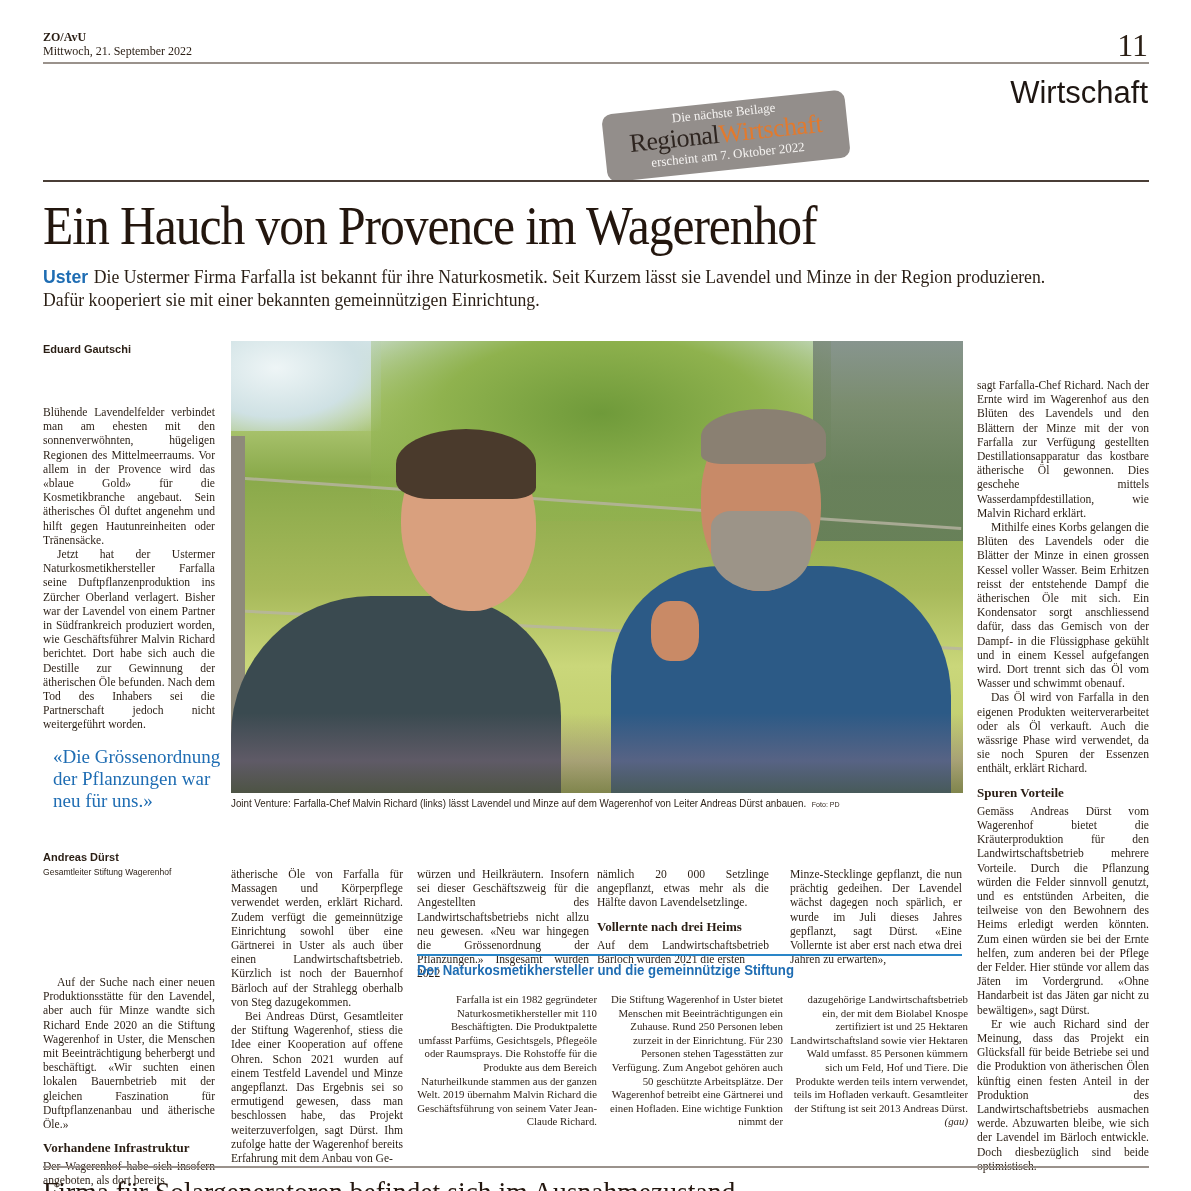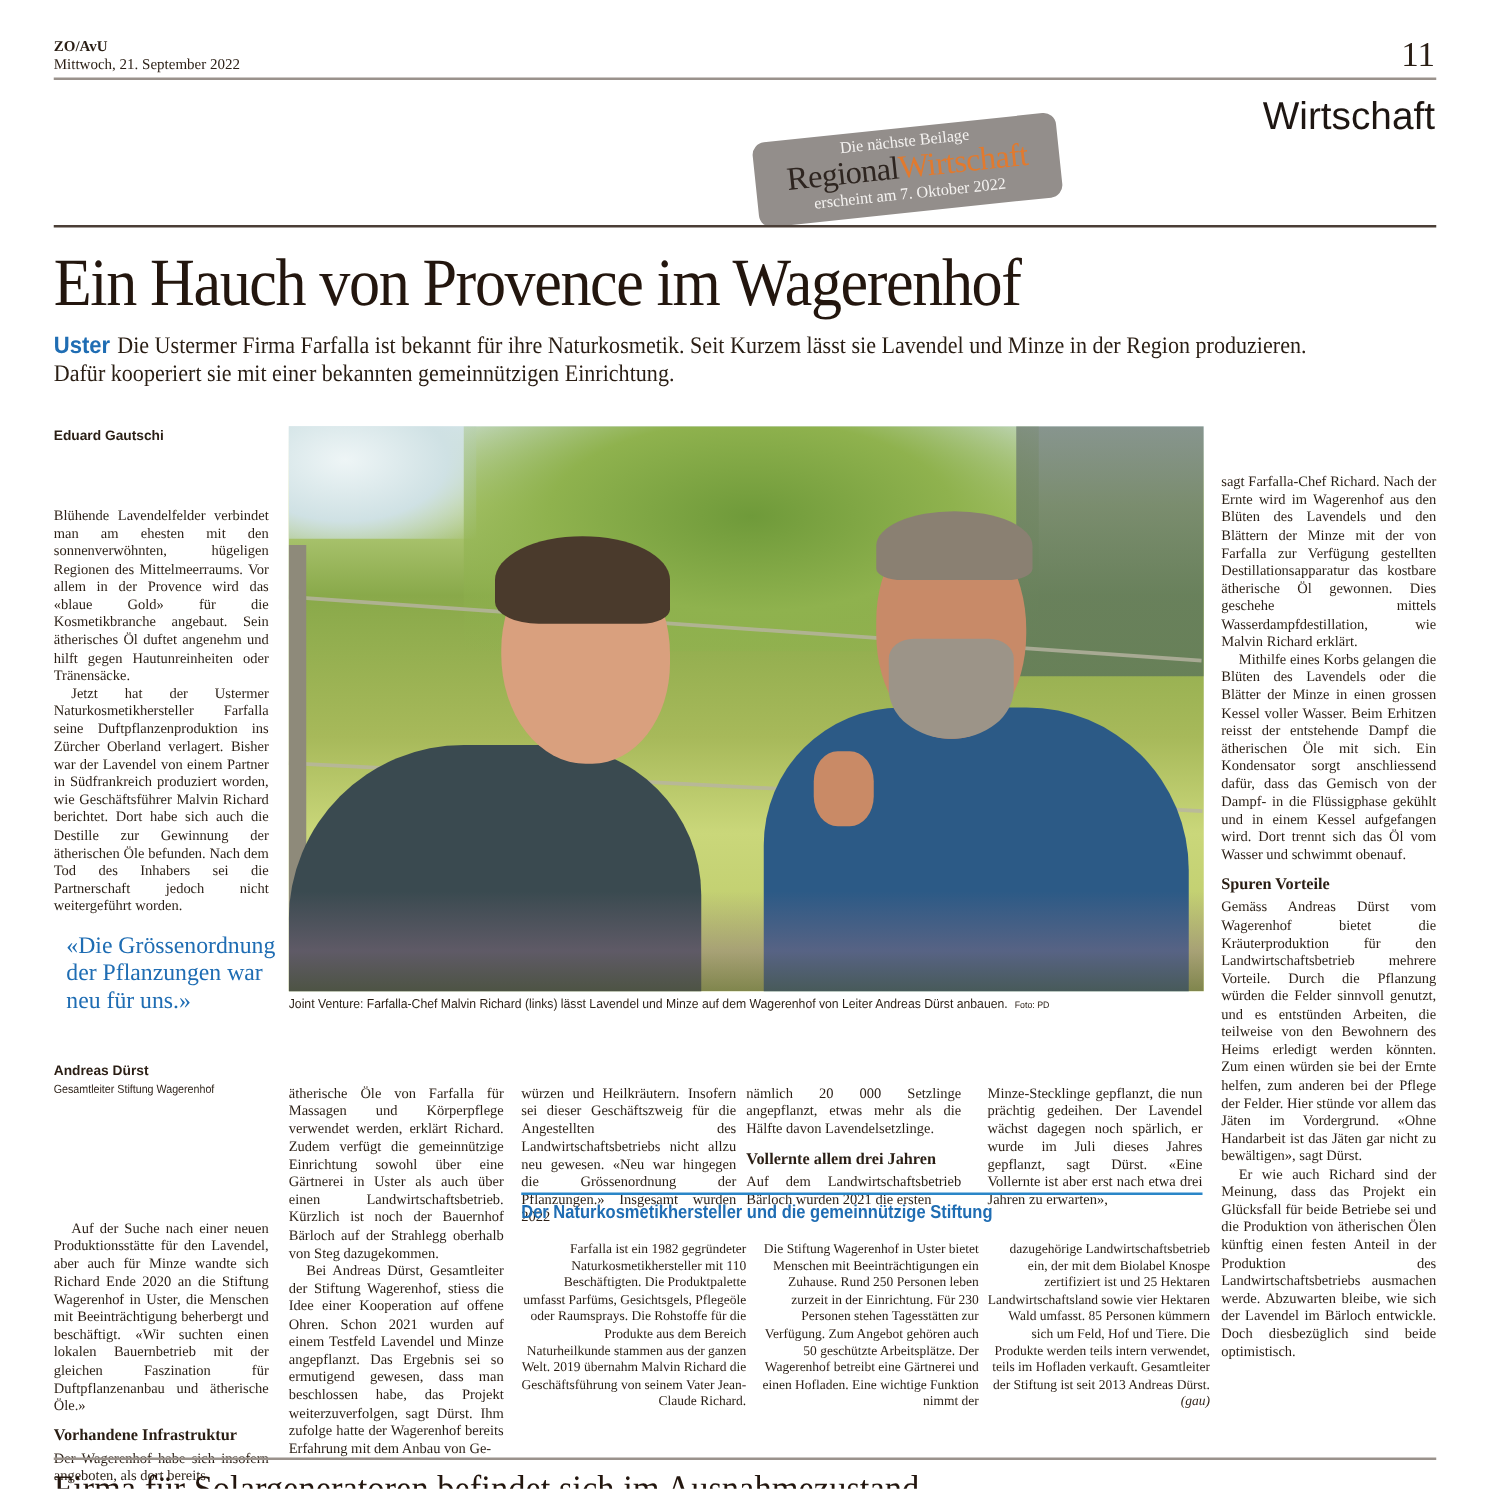--- a/index.html
+++ b/index.html
@@ -4,21 +4,21 @@
 <style>
   * { margin: 0; padding: 0; box-sizing: border-box; }
   html, body { width: 1191px; height: 1191px; overflow: hidden; background: #ffffff; }
   body { position: relative; font-family: "Liberation Serif", "DejaVu Serif", serif; color: #2a1e14; }
 
   .abs { position: absolute; }
 
   
   .pub { left: 43px; top: 30px; font-size: 12px; font-weight: bold; line-height: 14px; }
   .date { left: 43px; top: 44px; font-size: 12px; line-height: 14px; }
-  .pagenum { right: 43px; top: 32px; font-size: 28px; line-height: 26px; color: #2a1e14; }
+  .pagenum { right: 43px; top: 32px; font-size: 32px; line-height: 26px; color: #2a1e14; }
   .rule-top { left: 43px; top: 62px; width: 1106px; height: 2px; background: #9a928c; }
   .section { right: 43px; top: 76px; font-family: "Liberation Sans", sans-serif; font-size: 31px; line-height: 34px; color: #1e1612; }
 
   
   .badge { left: 604px; top: 102px; width: 244px; height: 68px; background: #938e8b; border-radius: 10px;
            transform: rotate(-6deg); transform-origin: center; text-align: center; color: #ffffff; }
   .badge .b1 { font-size: 13px; line-height: 16px; margin-top: 3px; color: #f4f2f0; }
   .badge .b2 { font-size: 26px; line-height: 26px; letter-spacing: -0.5px; }
   .badge .b2 .reg { color: #2e2520; }
   .badge .b2 .wir { color: #e27a2e; }
@@ -149,31 +149,32 @@
   <p>ätherische Öle von Farfalla für Massagen und Körperpflege verwendet werden, erklärt Richard. Zudem verfügt die gemeinnützige Einrichtung sowohl über eine Gärtnerei in Uster als auch über einen Landwirtschaftsbetrieb. Kürzlich ist noch der Bauernhof Bärloch auf der Strahlegg oberhalb von Steg dazugekommen.</p>
   <p class="indent">Bei Andreas Dürst, Gesamtleiter der Stiftung Wagerenhof, stiess die Idee einer Kooperation auf offene Ohren. Schon 2021 wurden auf einem Testfeld Lavendel und Minze angepflanzt. Das Ergebnis sei so ermutigend gewesen, dass man beschlossen habe, das Projekt weiterzuverfolgen, sagt Dürst. Ihm zufolge hatte der Wagerenhof bereits Erfahrung mit dem Anbau von Ge-</p>
 </div>
 
 <div class="abs col col3">
   <p>würzen und Heilkräutern. Insofern sei dieser Geschäftszweig für die Angestellten des Landwirtschaftsbetriebs nicht allzu neu gewesen. «Neu war hingegen die Grössenordnung der Pflanzungen.» Insgesamt wurden 2022</p>
 </div>
 
 <div class="abs col col4">
   <p>nämlich 20 000 Setzlinge angepflanzt, etwas mehr als die Hälfte davon Lavendelsetzlinge.</p>
-  <h4>Vollernte allem drei Jahren</h4>
+  <h4>Vollernte nach drei Heims</h4>
   <p>Auf dem Landwirtschaftsbetrieb Bärloch wurden 2021 die ersten</p>
 </div>
 
 <div class="abs col col5">
   <p>Minze-Stecklinge gepflanzt, die nun prächtig gedeihen. Der Lavendel wächst dagegen noch spärlich, er wurde im Juli dieses Jahres gepflanzt, sagt Dürst. «Eine Vollernte ist aber erst nach etwa drei Jahren zu erwarten»,</p>
 </div>
 
 <div class="abs col col6">
   <p>sagt Farfalla-Chef Richard. Nach der Ernte wird im Wagerenhof aus den Blüten des Lavendels und den Blättern der Minze mit der von Farfalla zur Verfügung gestellten Destillationsapparatur das kostbare ätherische Öl gewonnen. Dies geschehe mittels Wasserdampfdestillation, wie Malvin Richard erklärt.</p>
   <p class="indent">Mithilfe eines Korbs gelangen die Blüten des Lavendels oder die Blätter der Minze in einen grossen Kessel voller Wasser. Beim Erhitzen reisst der entstehende Dampf die ätherischen Öle mit sich. Ein Kondensator sorgt anschliessend dafür, dass das Gemisch von der Dampf- in die Flüssigphase gekühlt und in einem Kessel aufgefangen wird. Dort trennt sich das Öl vom Wasser und schwimmt obenauf.</p>
+  <p class="indent">Das Öl wird von Farfalla in den eigenen Produkten weiterverarbeitet oder als Öl verkauft. Auch die wässrige Phase wird verwendet, da sie noch Spuren der Essenzen enthält, erklärt Richard.</p>
   <h4>Spuren Vorteile</h4>
   <p>Gemäss Andreas Dürst vom Wagerenhof bietet die Kräuterproduktion für den Landwirtschaftsbetrieb mehrere Vorteile. Durch die Pflanzung würden die Felder sinnvoll genutzt, und es entstünden Arbeiten, die teilweise von den Bewohnern des Heims erledigt werden könnten. Zum einen würden sie bei der Ernte helfen, zum anderen bei der Pflege der Felder. Hier stünde vor allem das Jäten im Vordergrund. «Ohne Handarbeit ist das Jäten gar nicht zu bewältigen», sagt Dürst.</p>
   <p class="indent">Er wie auch Richard sind der Meinung, dass das Projekt ein Glücksfall für beide Betriebe sei und die Produktion von ätherischen Ölen künftig einen festen Anteil in der Produktion des Landwirtschaftsbetriebs ausmachen werde. Abzuwarten bleibe, wie sich der Lavendel im Bärloch entwickle. Doch diesbezüglich sind beide optimistisch.</p>
 </div>
 
 <div class="abs info-rule"></div>
 <div class="abs info-title">Der Naturkosmetikhersteller und die gemeinnützige Stiftung</div>
 <div class="abs info-col info1">Farfalla ist ein 1982 gegründeter Naturkosmetikhersteller mit 110 Beschäftigten. Die Produktpalette umfasst Parfüms, Gesichtsgels, Pflegeöle oder Raumsprays. Die Rohstoffe für die Produkte aus dem Bereich Naturheilkunde stammen aus der ganzen Welt. 2019 übernahm Malvin Richard die Geschäftsführung von seinem Vater Jean-Claude Richard.</div>
 <div class="abs info-col info2">Die Stiftung Wagerenhof in Uster bietet Menschen mit Beeinträchtigungen ein Zuhause. Rund 250 Personen leben zurzeit in der Einrichtung. Für 230 Personen stehen Tagesstätten zur Verfügung. Zum Angebot gehören auch 50 geschützte Arbeitsplätze. Der Wagerenhof betreibt eine Gärtnerei und einen Hofladen. Eine wichtige Funktion nimmt der</div>
 <div class="abs info-col info3"><span>dazugehörige Landwirtschaftsbetrieb ein, der mit dem Biolabel Knospe zertifiziert ist und 25 Hektaren Landwirtschaftsland sowie vier Hektaren Wald umfasst. 85 Personen kümmern sich um Feld, Hof und Tiere. Die Produkte werden teils intern verwendet, teils im Hofladen verkauft. Gesamtleiter der Stiftung ist seit 2013 Andreas Dürst.</span> <span class="sig">(gau)</span></div>

